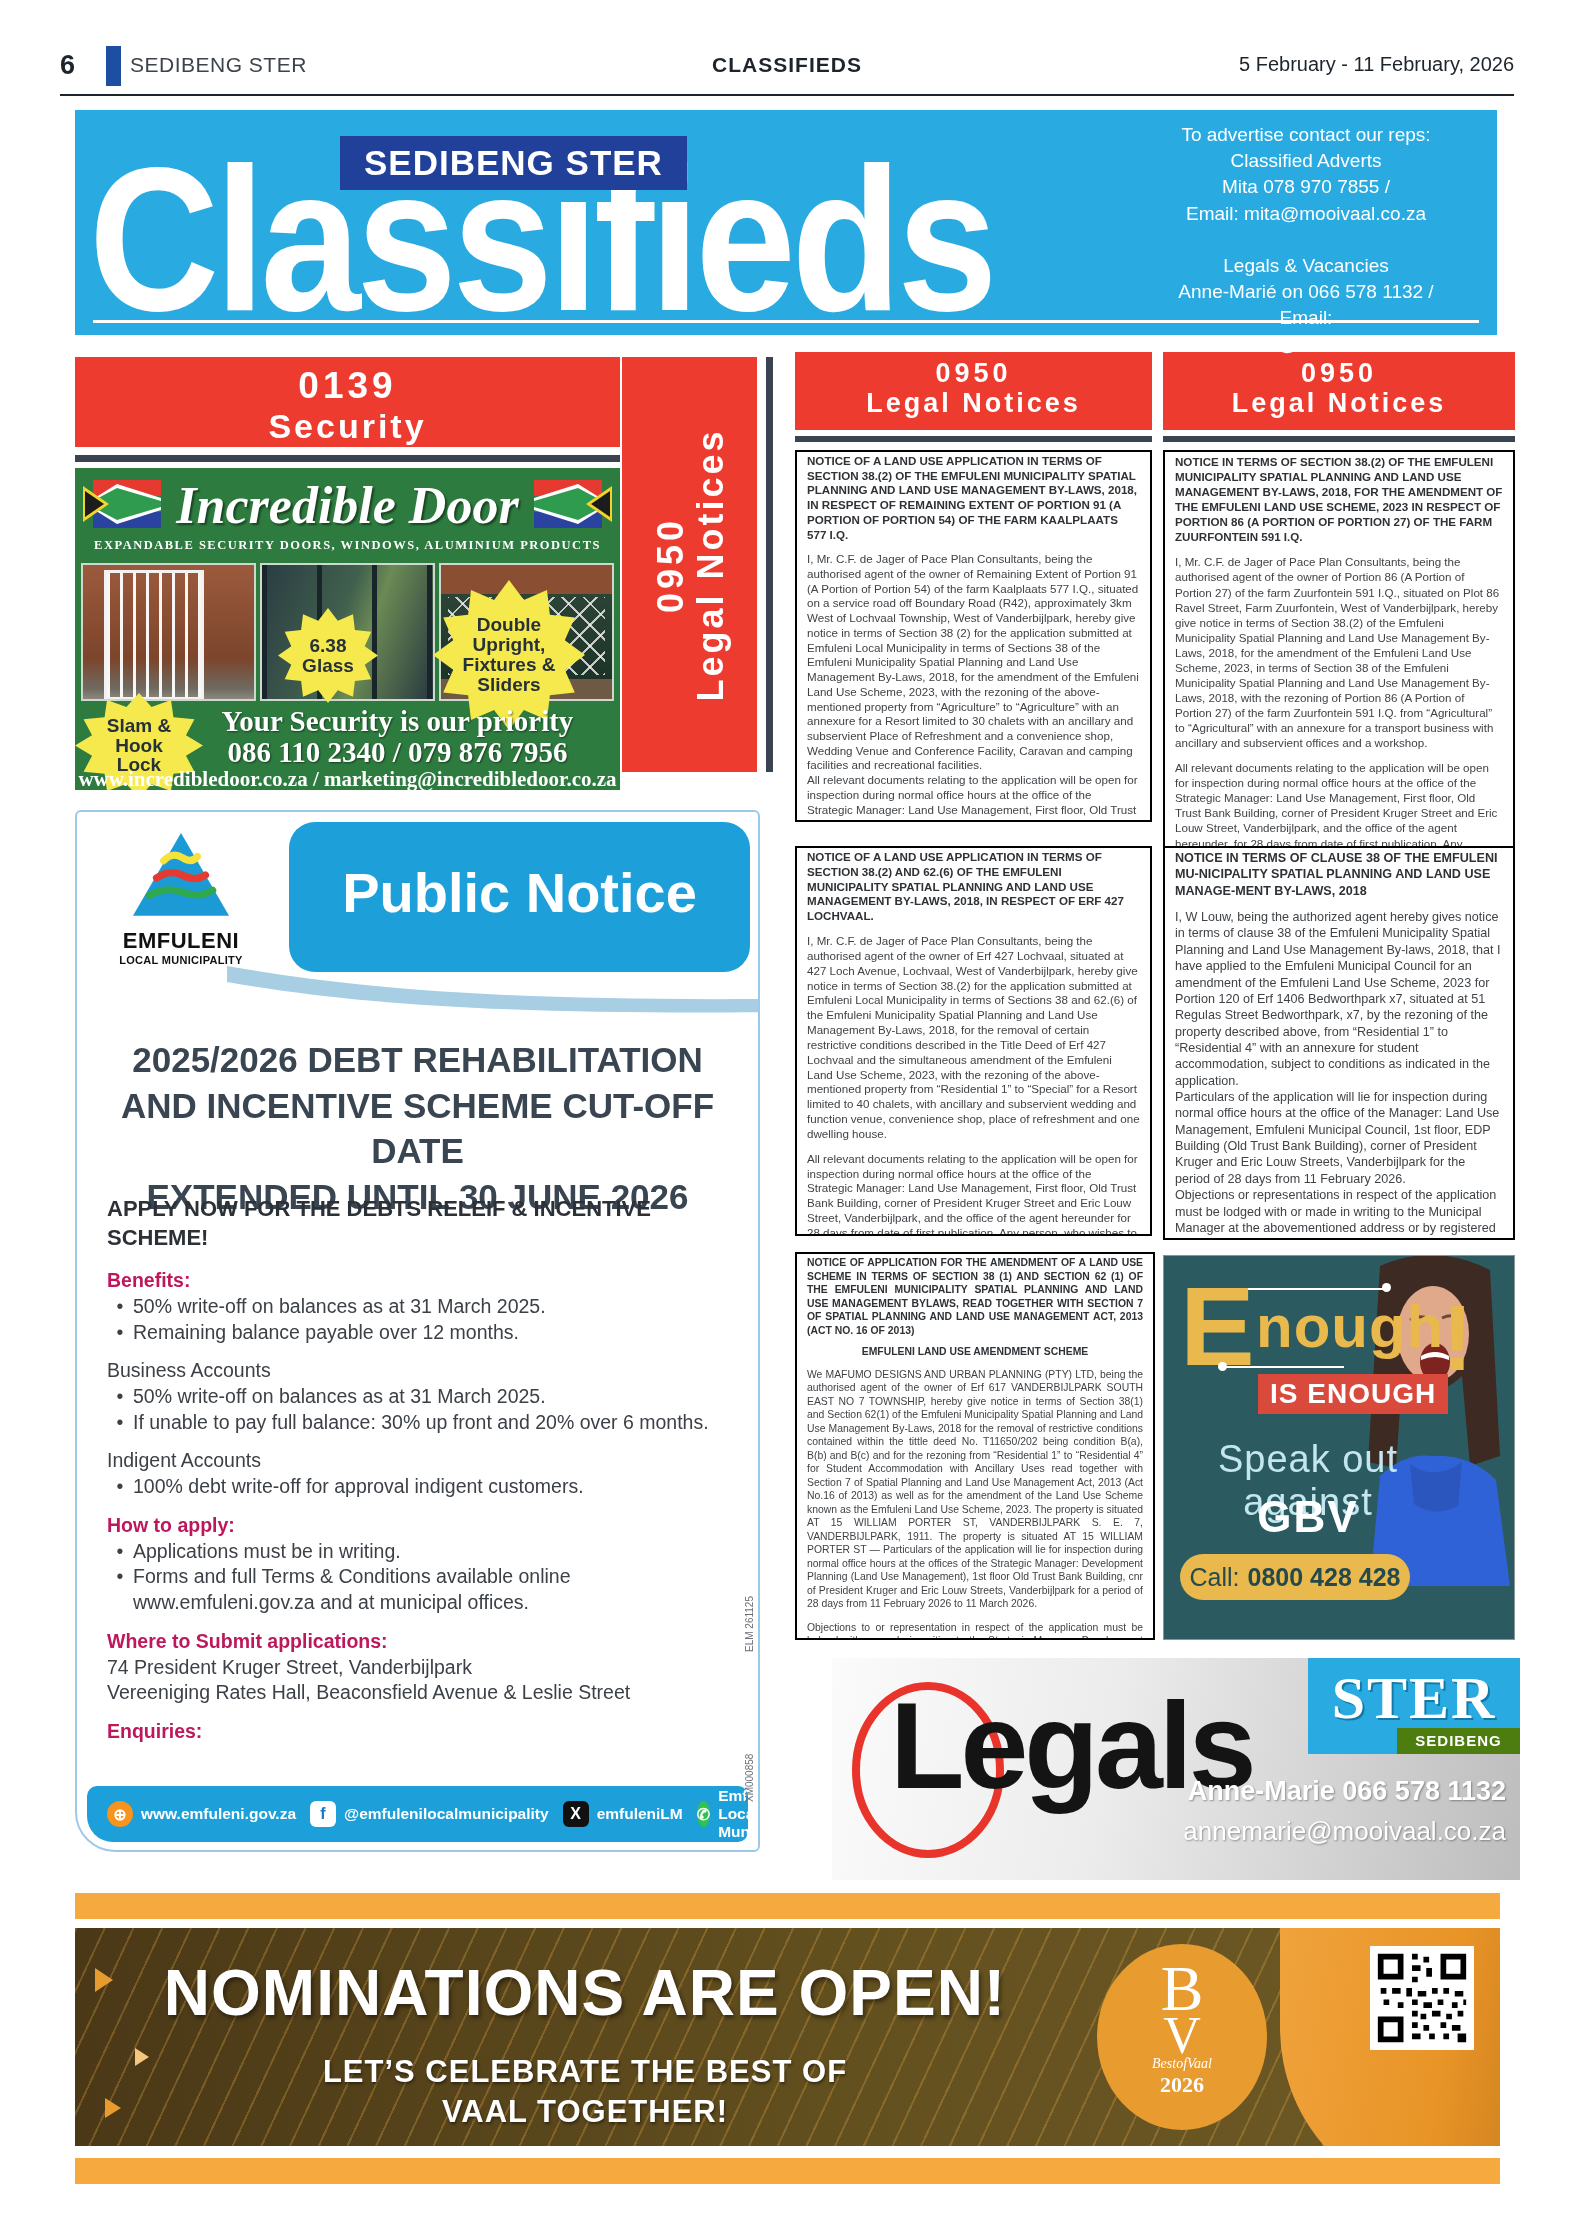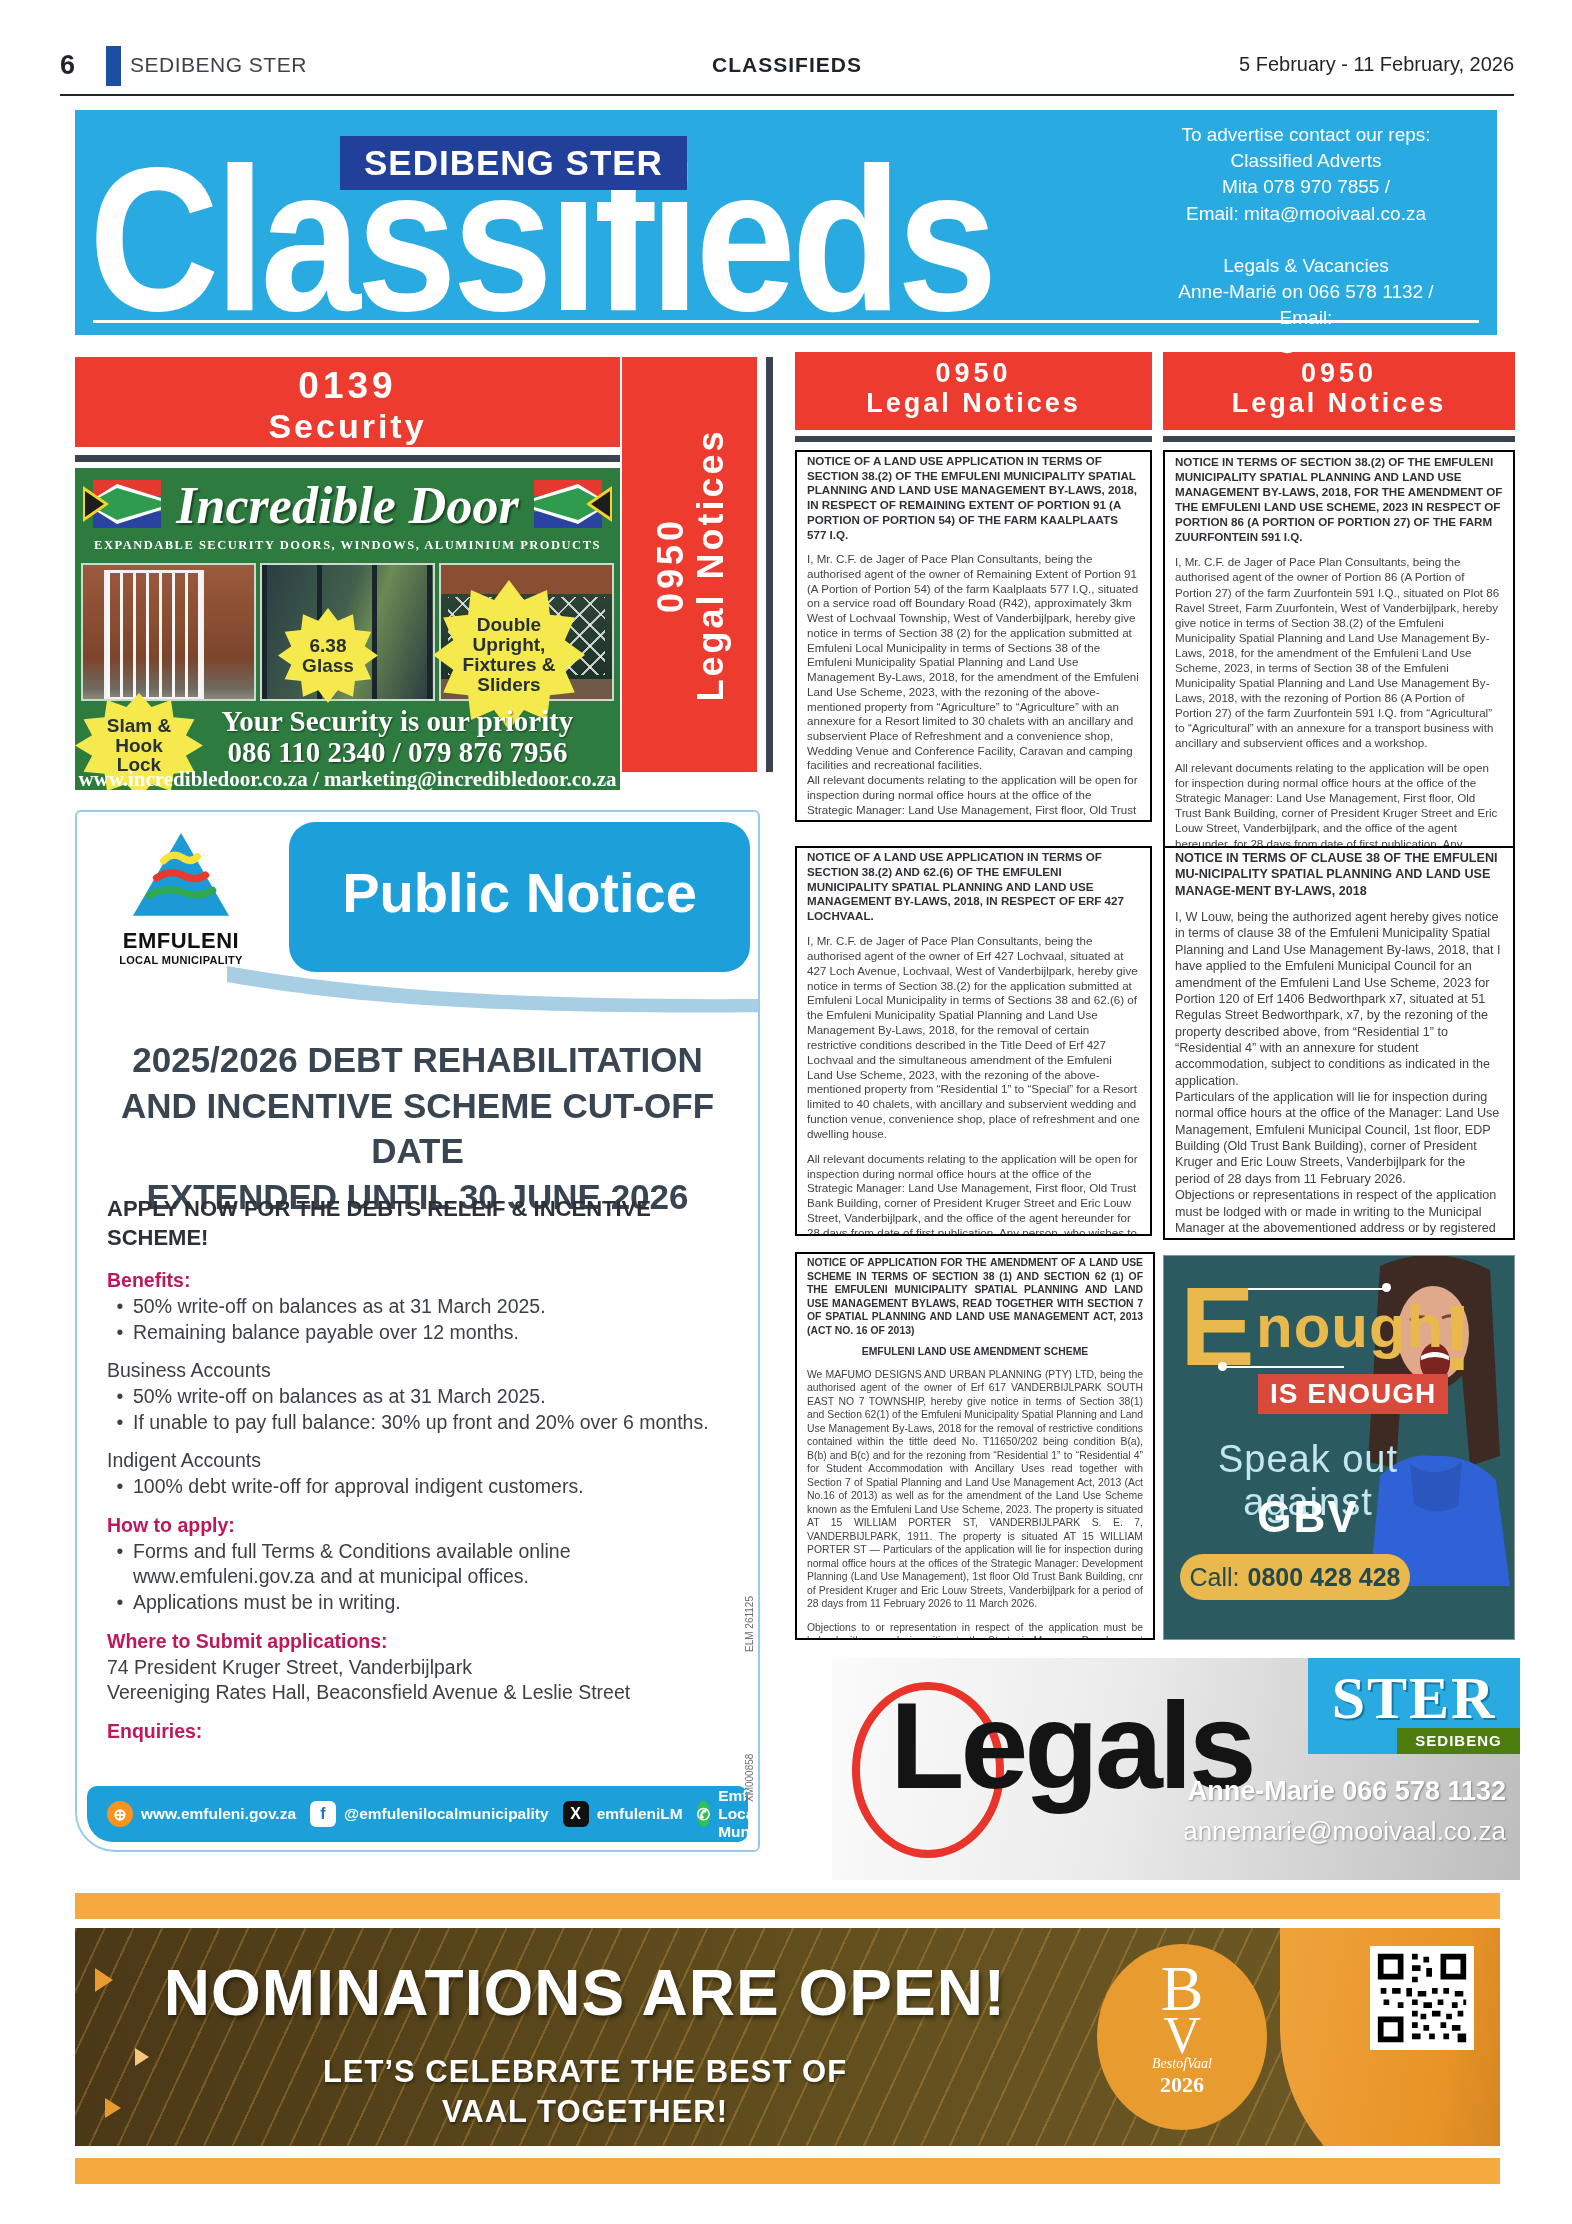--- a/index.html
+++ b/index.html
@@ -375,25 +375,25 @@
 
       <div class="pn-gtitle">Indigent Accounts</div>
       <div class="pn-li">
           <span class="blt"></span>
           <span>100% debt write-off for approval indigent customers.</span>
         </div>
 
       <div class="pn-gtitle pn-b">How to apply:</div>
       <div class="pn-li">
           <span class="blt"></span>
+          <span>Applications must be in writing.</span>
+        </div>
+      <div class="pn-li">
+          <span class="blt"></span>
           <span>Forms and full Terms &amp; Conditions available online www.emfuleni.gov.za and at municipal offices.</span>
-        </div>
-      <div class="pn-li">
-          <span class="blt"></span>
-          <span>Applications must be in writing.</span>
         </div>
 
       <div class="pn-block pn-b">Where to Submit applications:</div>
       <div>74 President Kruger Street, Vanderbijlpark</div>
       <div>Vereeniging Rates Hall, Beaconsfield Avenue &amp; Leslie Street</div>
 
       <div class="pn-block pn-b">Enquiries:</div>
 
     </div>
 

